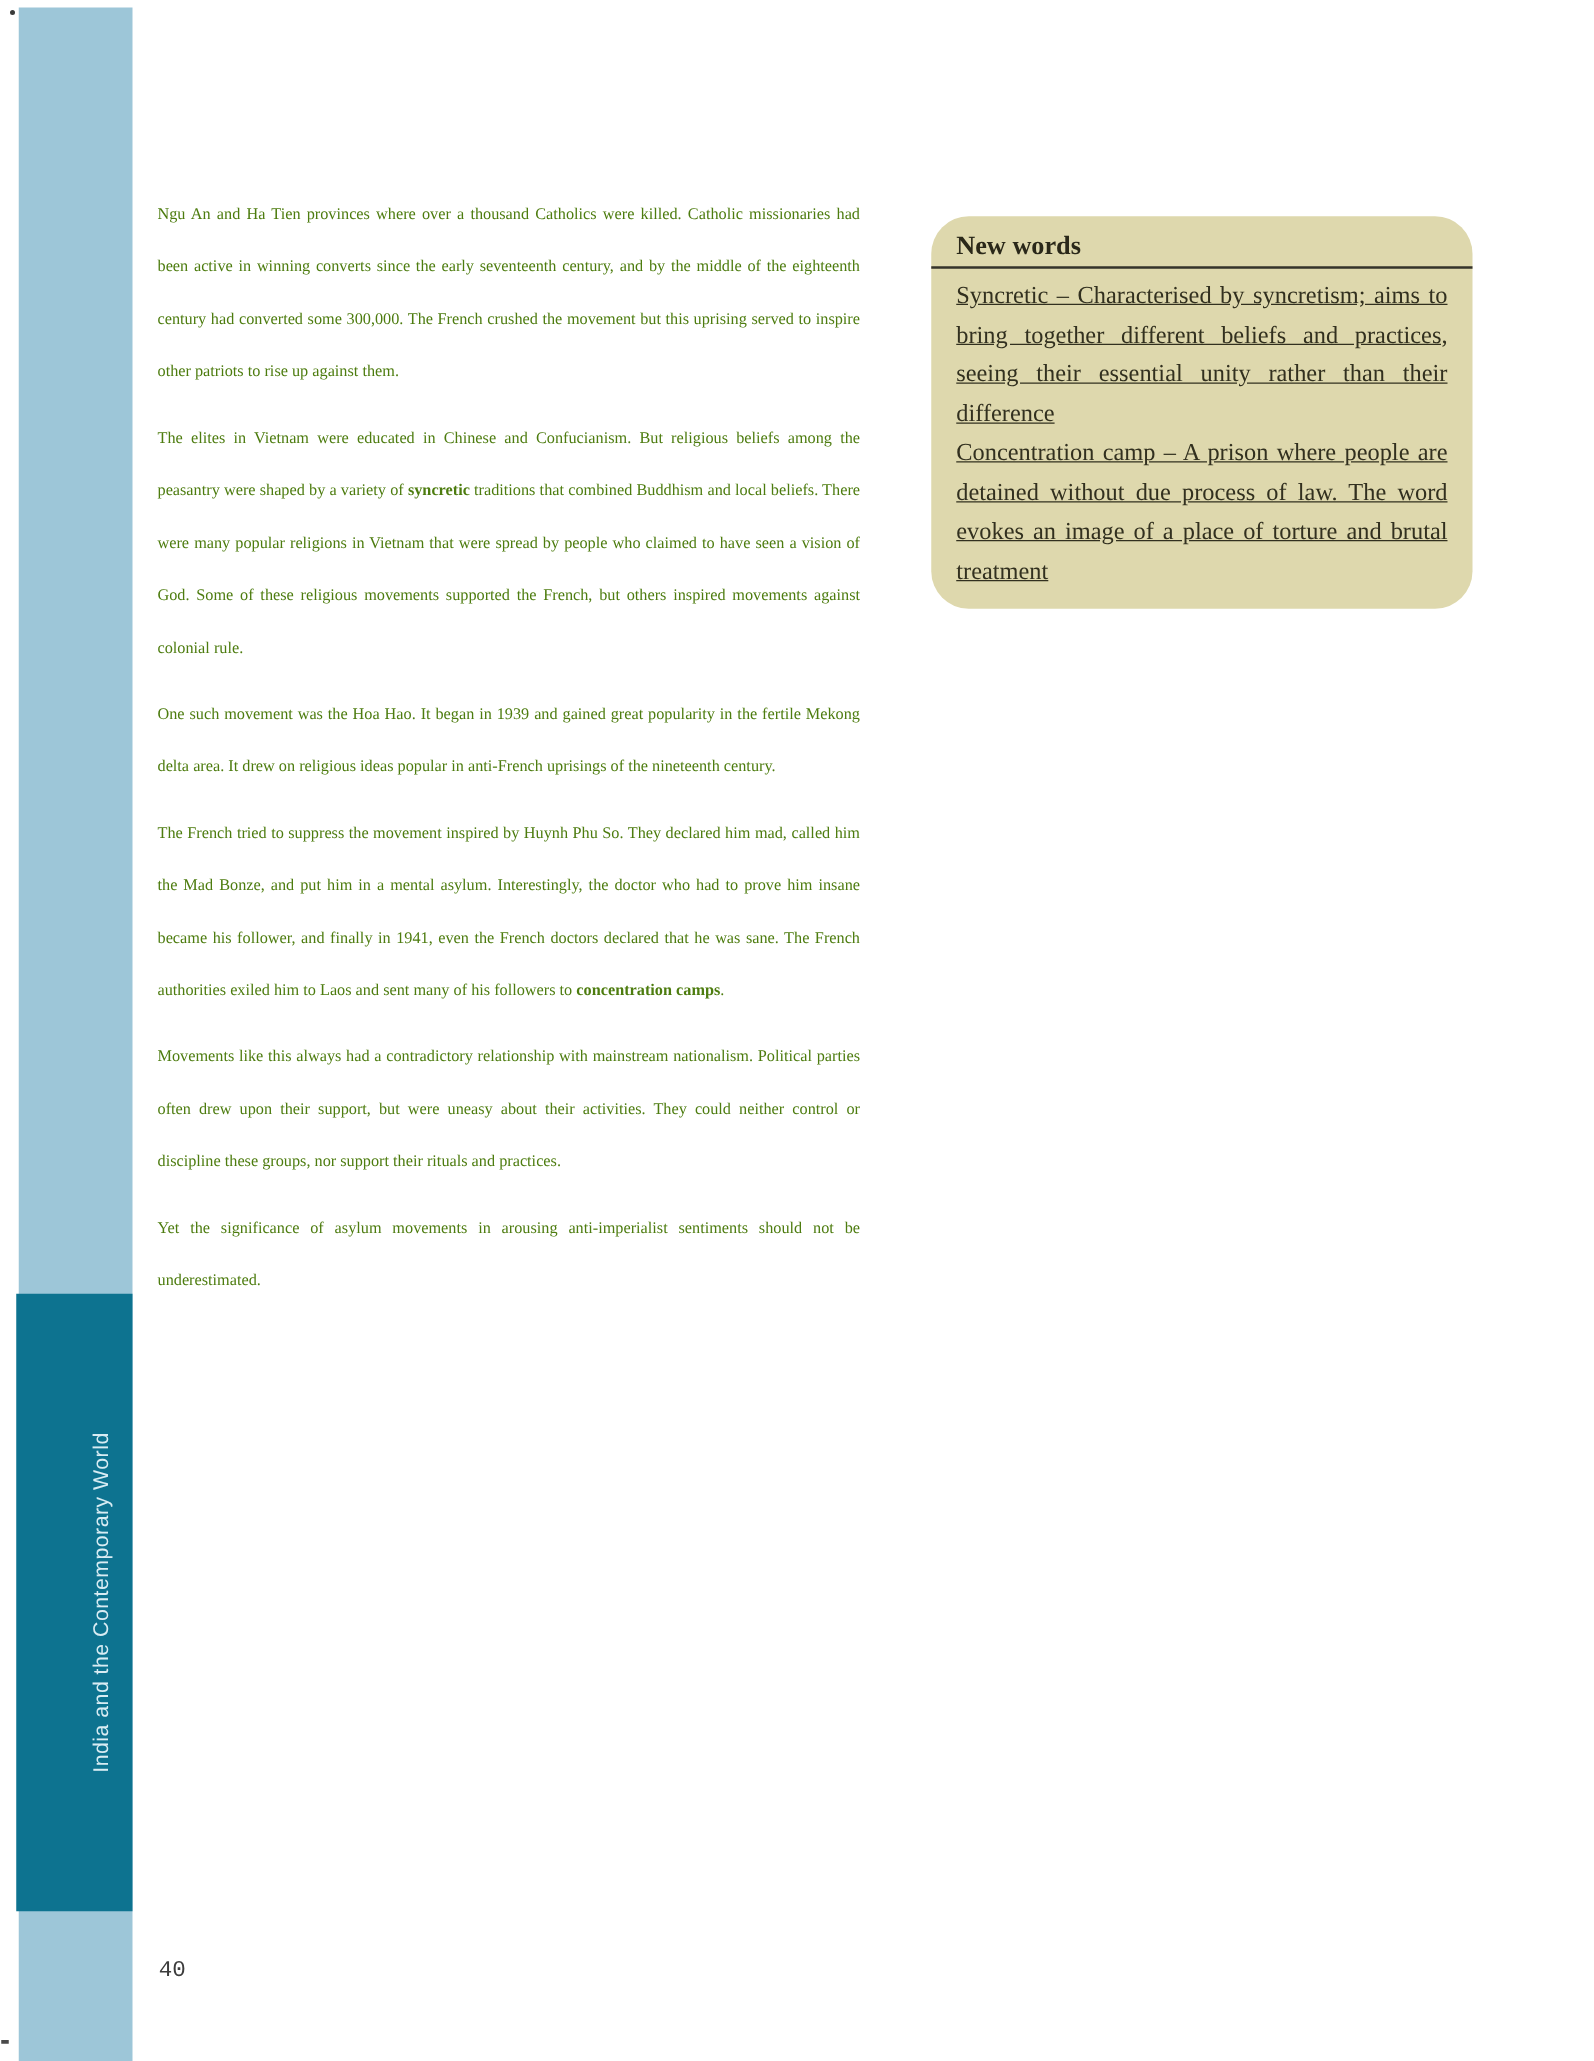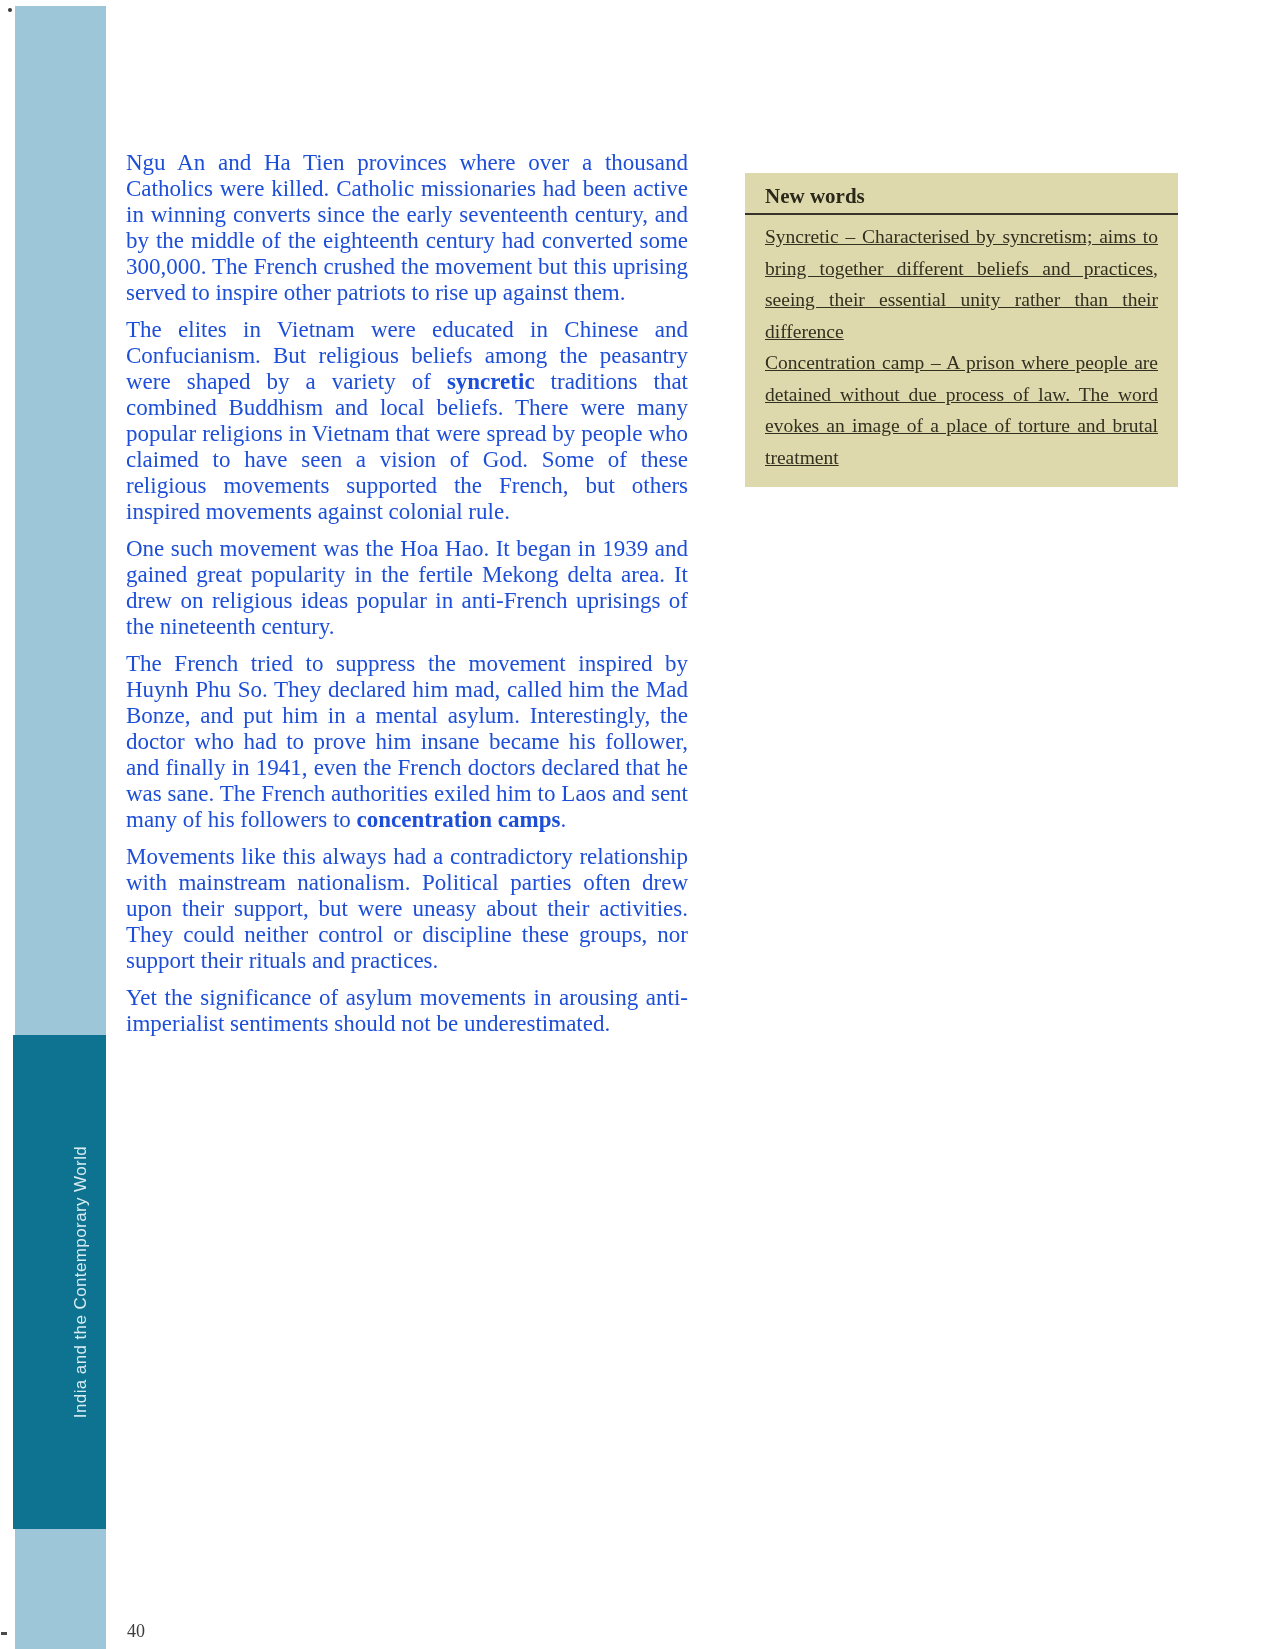--- a/index.html
+++ b/index.html
@@ -35,37 +35,38 @@
     letter-spacing: 0.4px;
     color: #d8ecf3;
     white-space: nowrap;
   }
 
   
   .main-col {
     position: absolute;
     left: 126px; top: 150px;
     width: 562px;
-    font-size: 23px;
-    line-height: 26px;
-    color: #1d4ed8;
+    font-size: 13px;
+    line-height: 42px;
+    color: #4d7c0f;
     text-align: justify;
   }
   .main-col p { margin: 0 0 11px 0; }
   .main-col b { font-weight: bold; }
 
   
   .new-words {
     position: absolute;
     left: 745px; top: 173px;
     width: 433px;
     box-sizing: border-box;
     background: #ded8ad;
     padding: 9px 20px 14px 20px;
     color: #32301f;
+    border-radius: 30px;
   }
   .new-words h2 {
     margin: 0;
     font-size: 21px;
     line-height: 28px;
     font-weight: bold;
     color: #2a2819;
   }
   .new-words .rule {
     height: 0;
@@ -76,22 +77,22 @@
     margin: 0;
     font-size: 19.5px;
     line-height: 31.5px;
     text-align: justify;
     text-decoration: underline;
   }
 
   
   .page-number {
     position: absolute;
-    left: 127px; top: 1621px;
-    font-family: Liberation Serif, serif;
+    left: 127px; top: 1567px;
+    font-family: Liberation Mono, monospace;
     font-size: 18px;
     color: #3c3c3c;
   }
 
   
   .artifact-dot {
     position: absolute;
     left: 8px; top: 8px;
     width: 4px; height: 4px;
     background: #3a3a3a;

